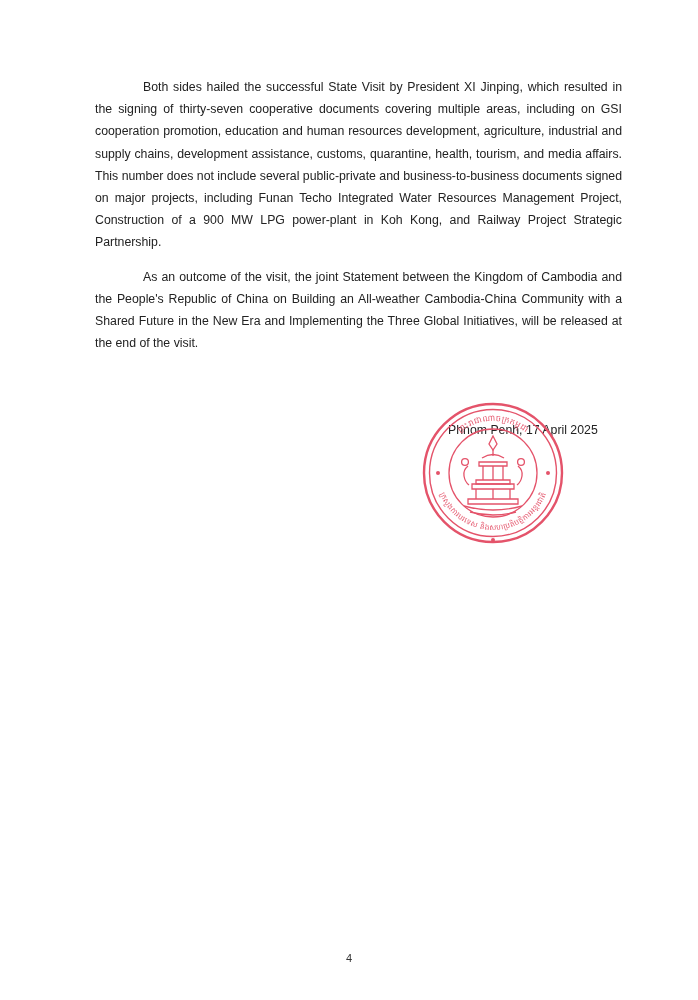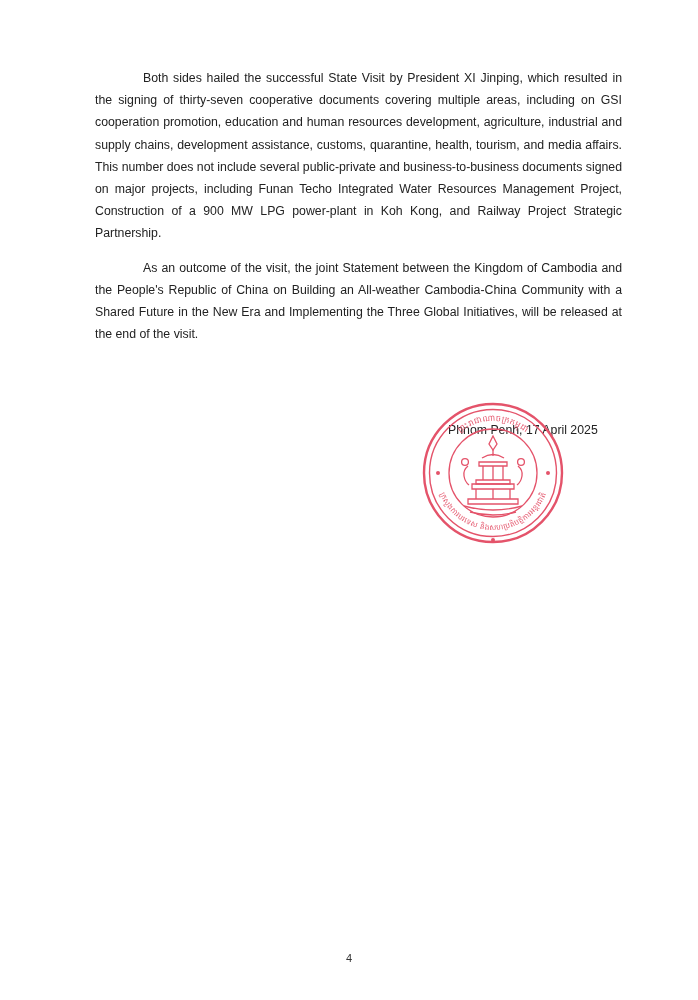--- a/index.html
+++ b/index.html
@@ -17,21 +17,21 @@
   }
   .page {
     position: relative;
     width: 698px;
     height: 1000px;
     box-sizing: border-box;
   }
   .content {
     position: absolute;
     left: 95px;
-    top: 67px;
+    top: 76px;
     width: 527px;
   }
   p.para {
     margin: 0 0 12px 0;
     font-size: 12.3px;
     line-height: 22.2px;
     text-align: justify;
     text-justify: inter-word;
     text-indent: 48px;
     color: #222222;

